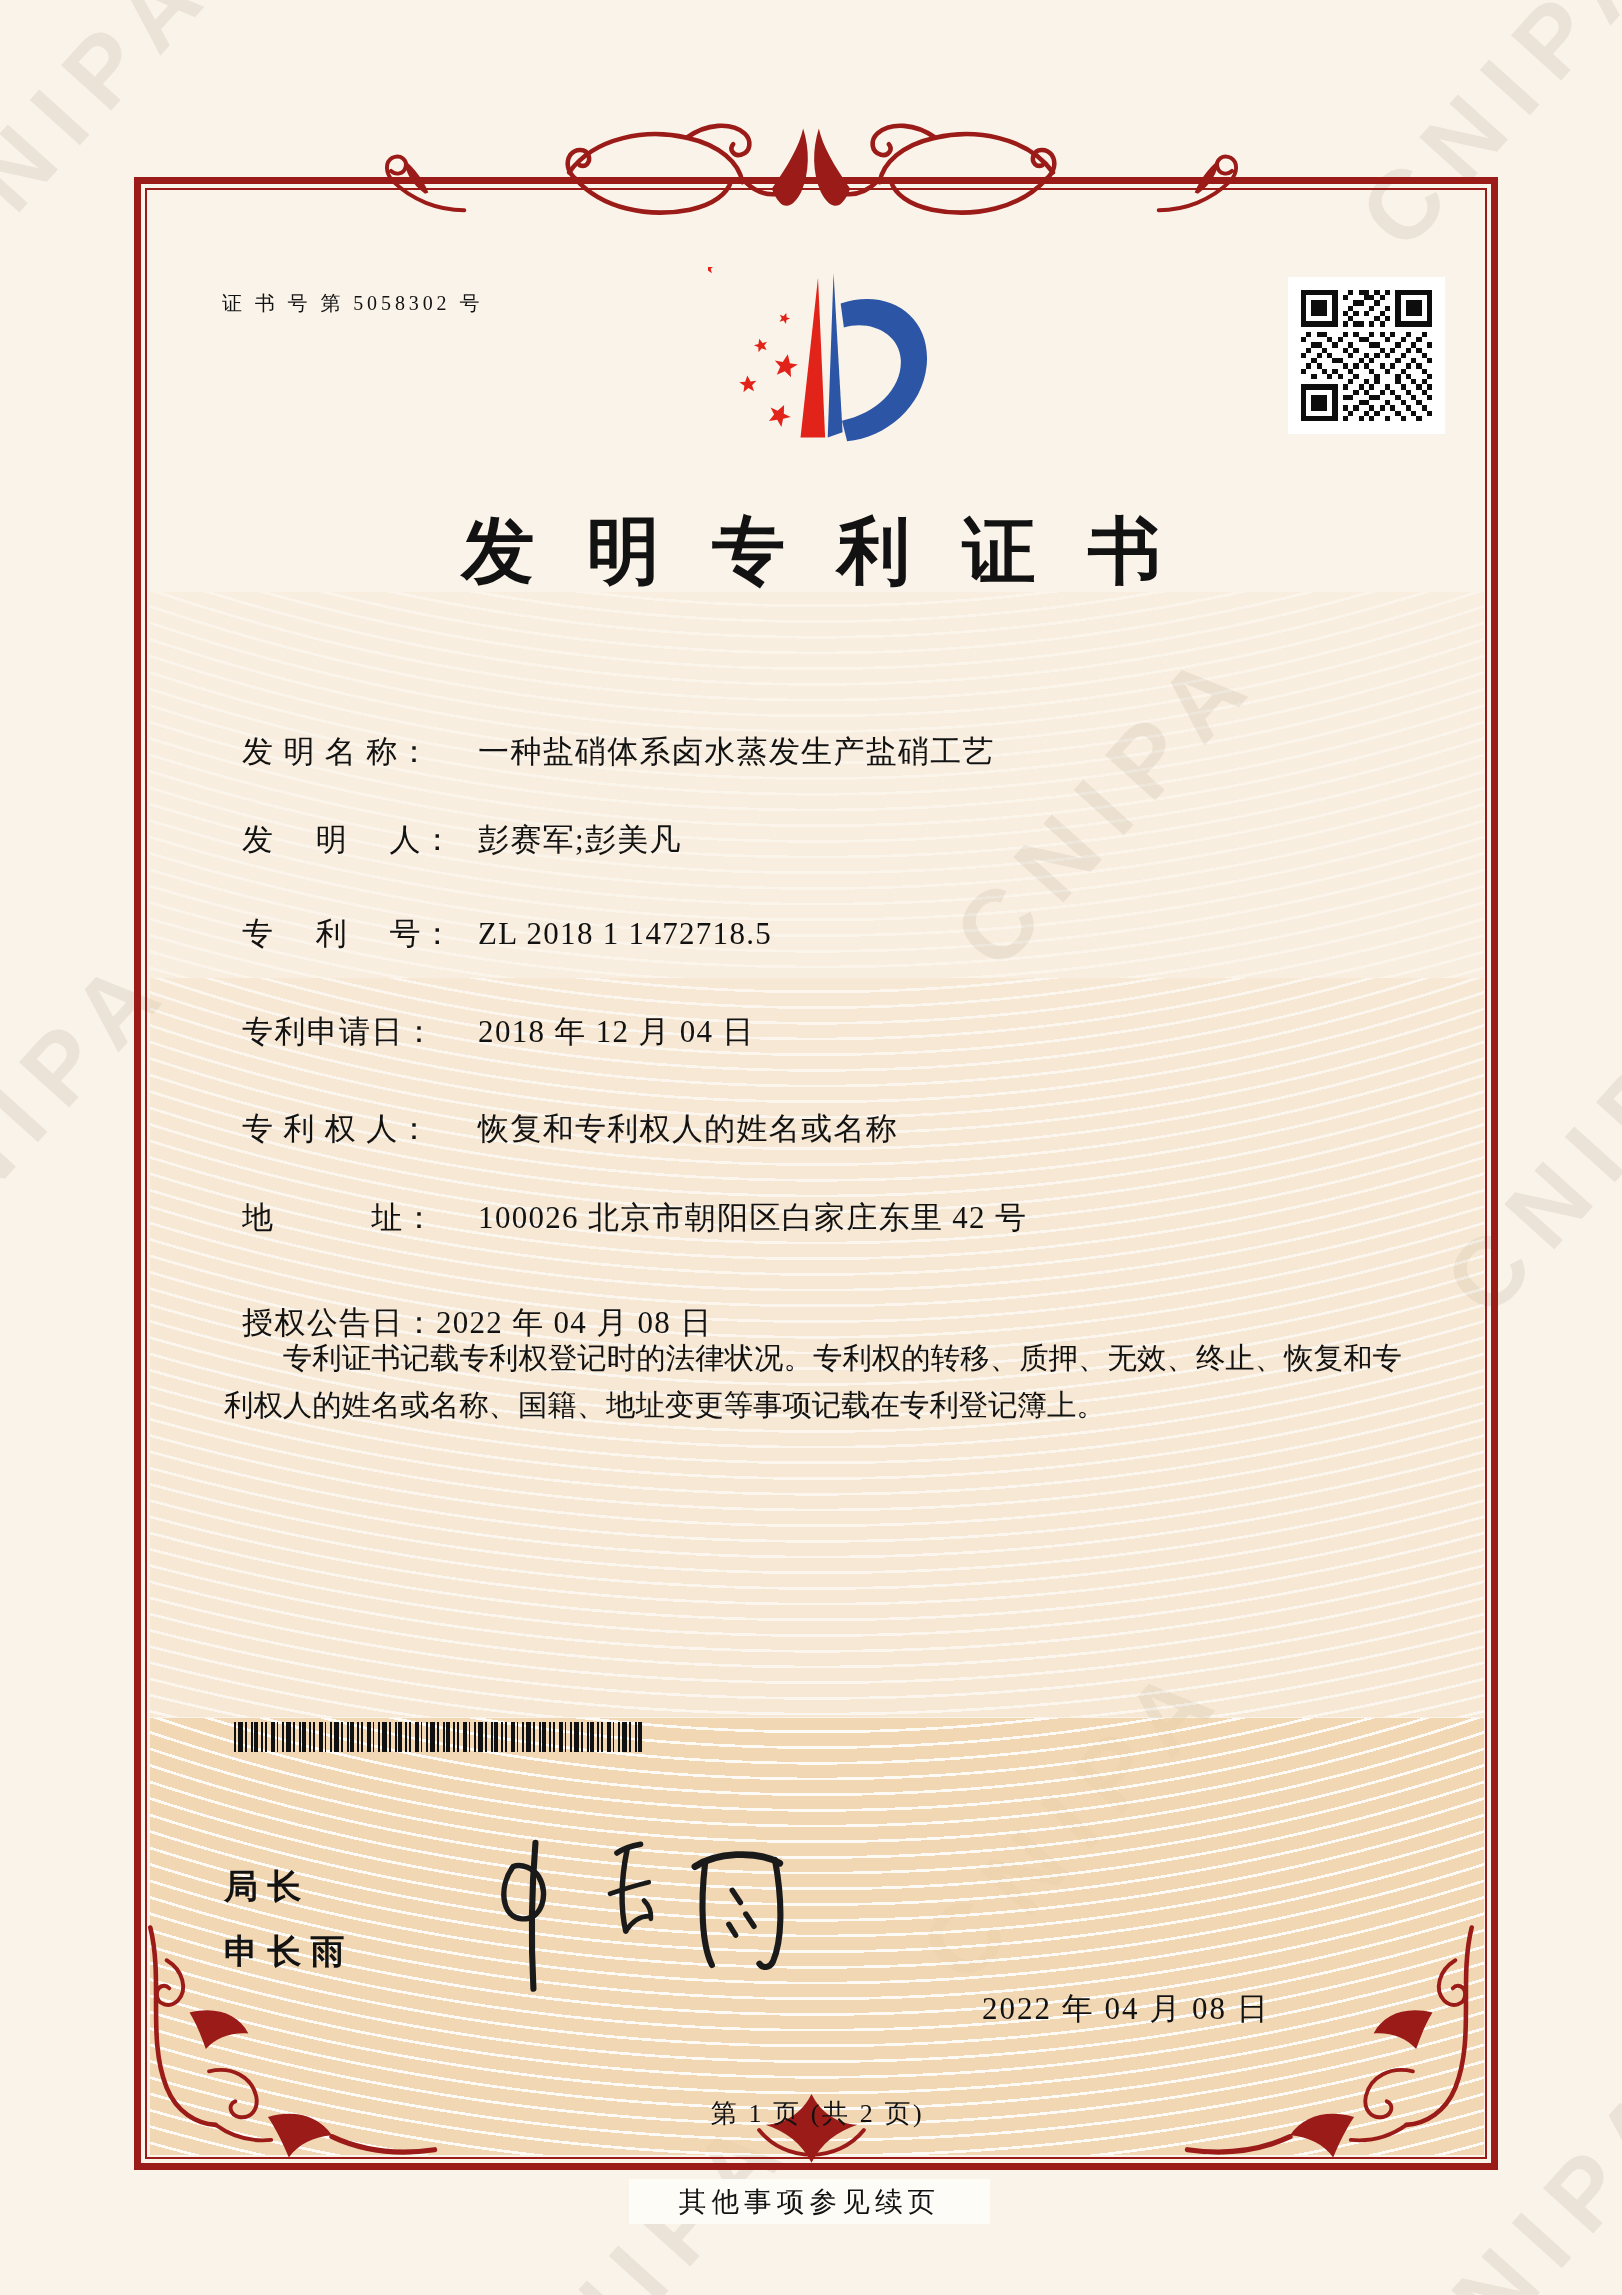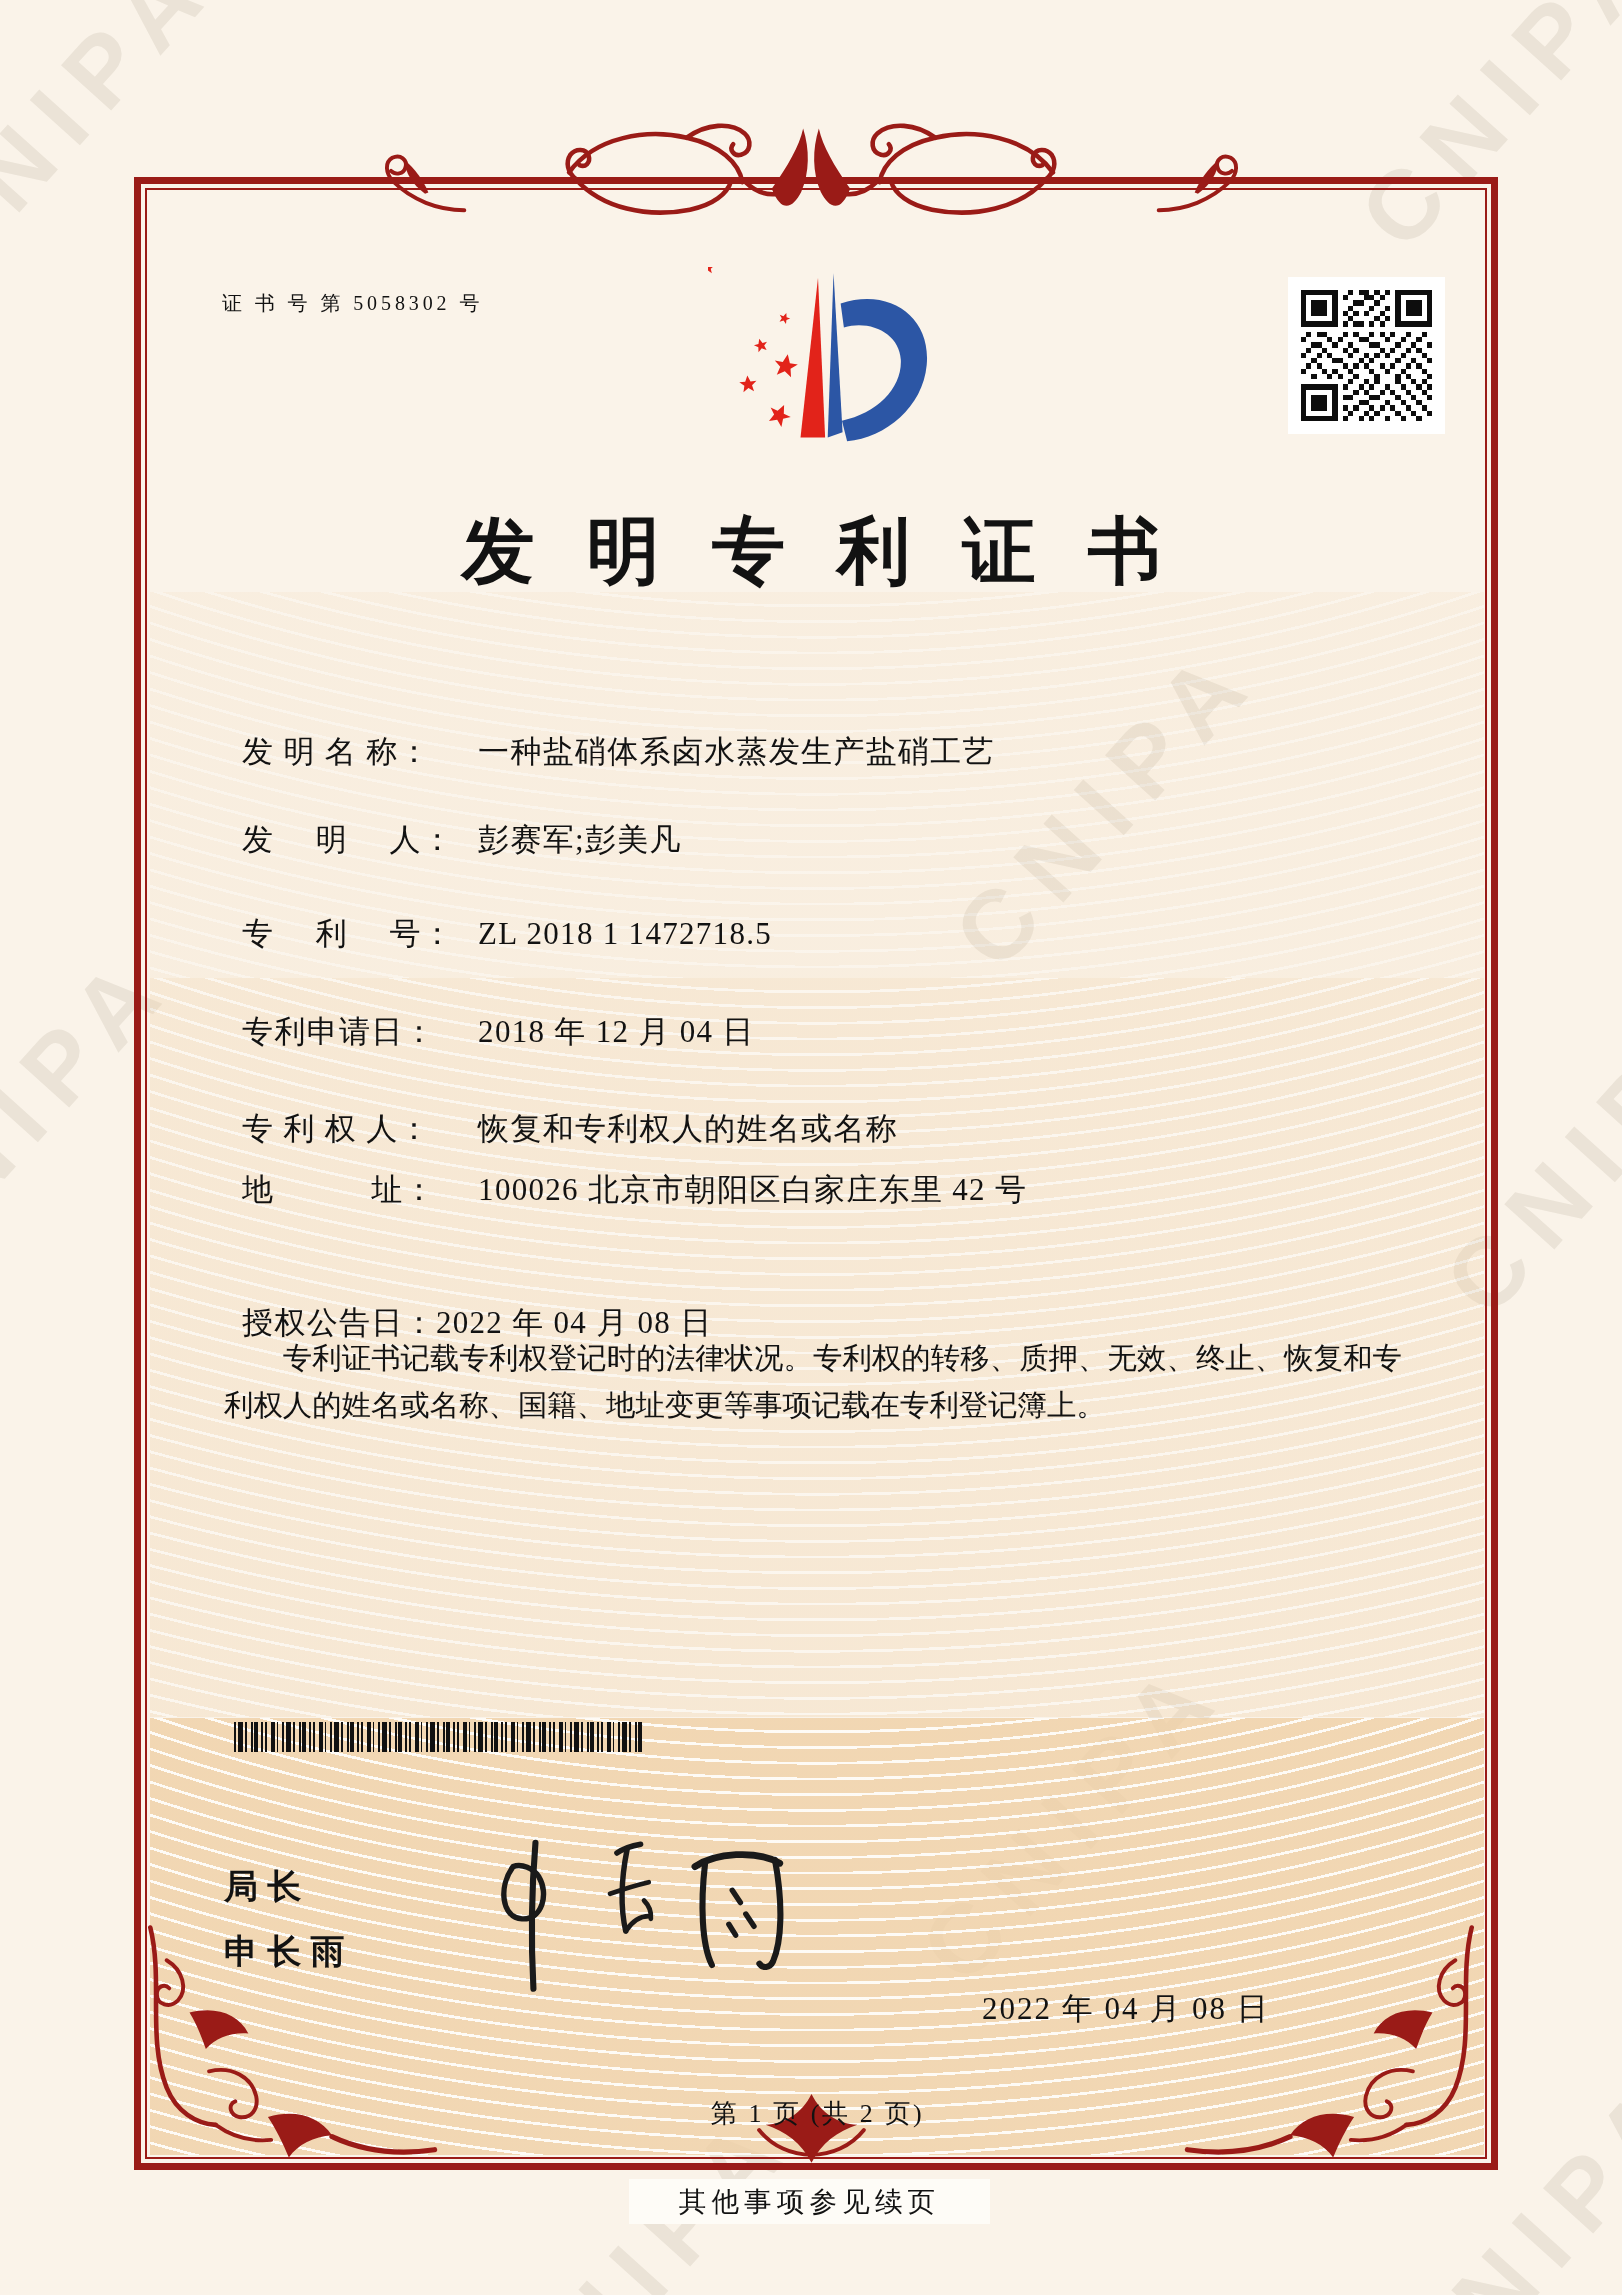--- a/index.html
+++ b/index.html
@@ -220,21 +220,21 @@
 </div>
 <div class="row" style="top:877px">
   <span class="lab">专　 利　 号：</span><span>ZL 2018 1 1472718.5</span>
 </div>
 <div class="row" style="top:975px">
   <span class="lab">专利申请日：</span><span>2018 年 12 月 04 日</span>
 </div>
 <div class="row" style="top:1072px">
   <span class="lab">专 利 权 人：</span><span>恢复和专利权人的姓名或名称</span>
 </div>
-<div class="row" style="top:1133px">
+<div class="row" style="top:1161px">
   <span class="lab">地　　　址：</span><span>100026 北京市朝阳区白家庄东里 42 号</span>
 </div>
 <div class="row" style="top:1266px;width:1178px">
   <span>授权公告日：</span><span>2022 年 04 月 08 日</span>
 </div>
 
 <div class="paras">
   <p>专利证书记载专利权登记时的法律状况。专利权的转移、质押、无效、终止、恢复和专利权人的姓名或名称、国籍、地址变更等事项记载在专利登记簿上。</p>
 </div>
 

